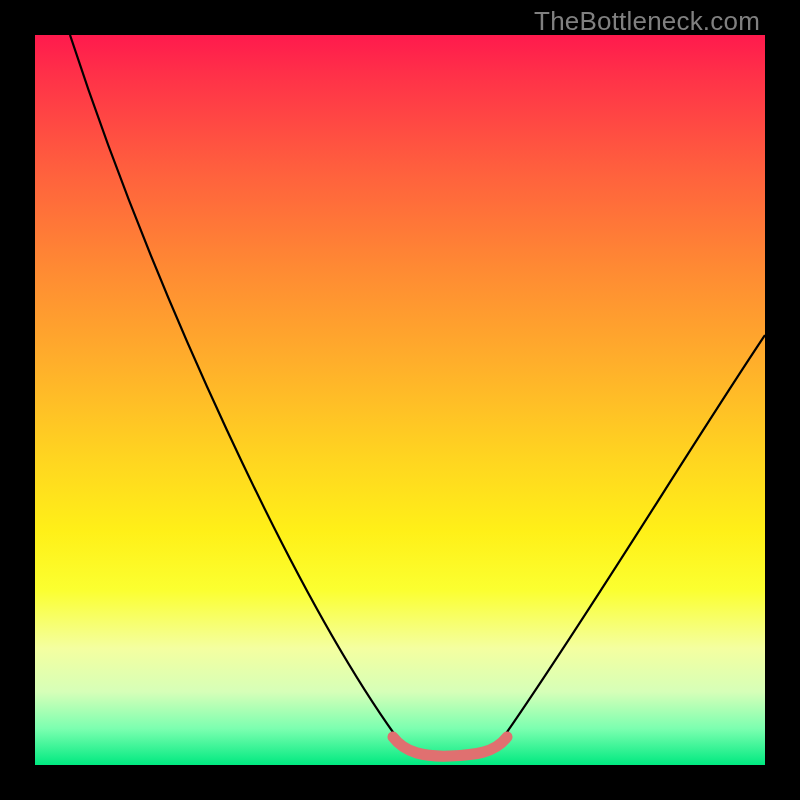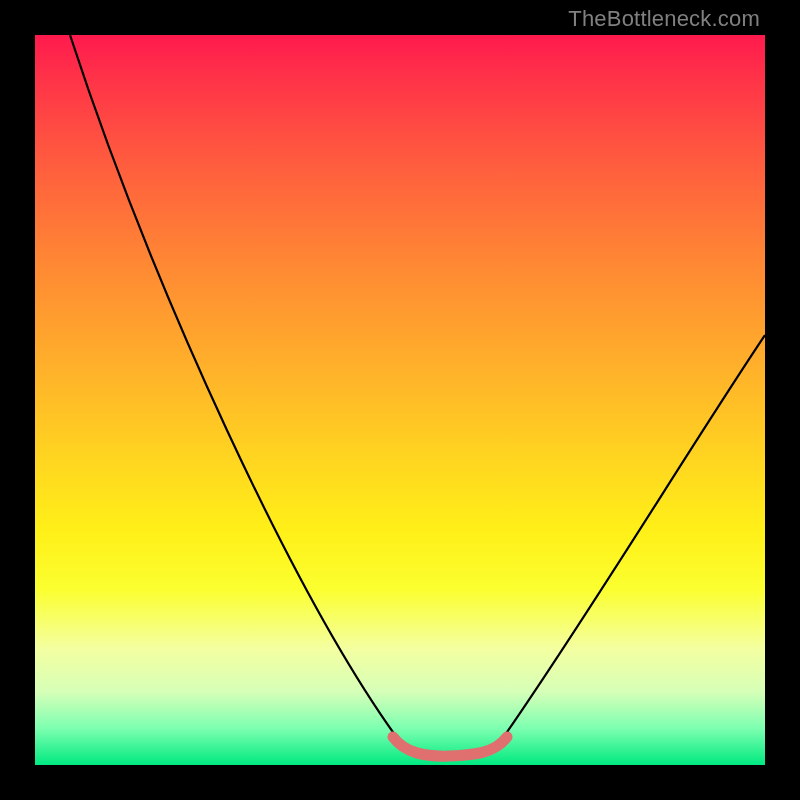--- a/index.html
+++ b/index.html
@@ -60,21 +60,21 @@
     fill: none;
     stroke: #e07070;
     stroke-width: 11;
     stroke-linecap: round;
   }
   .watermark {
     position: absolute;
     top: 6px;
     right: 40px;
     color: #808080;
-    font-size: 22px;
+    font-size: 26px;
     letter-spacing: 0.2px;
     user-select: none;
   }
 </style>
 </head>
 <body>
 
 <div class="frame left"></div>
 <div class="frame right"></div>
 <div class="frame top"></div>

